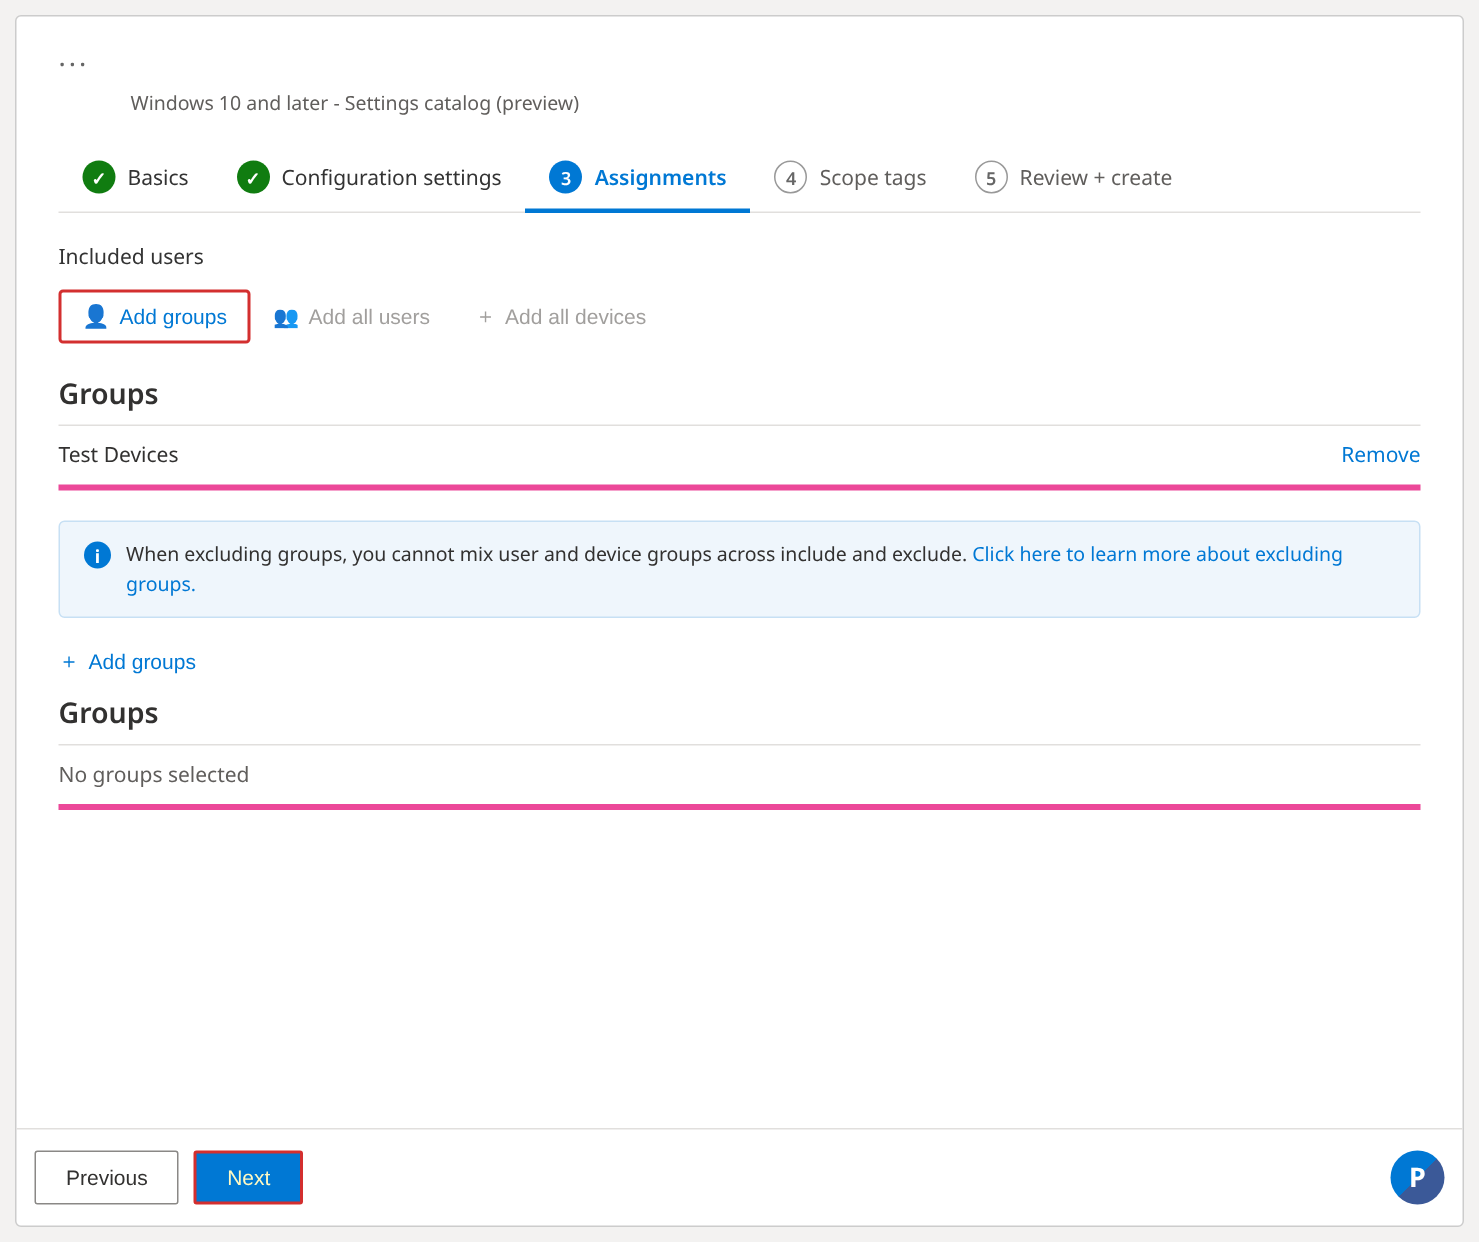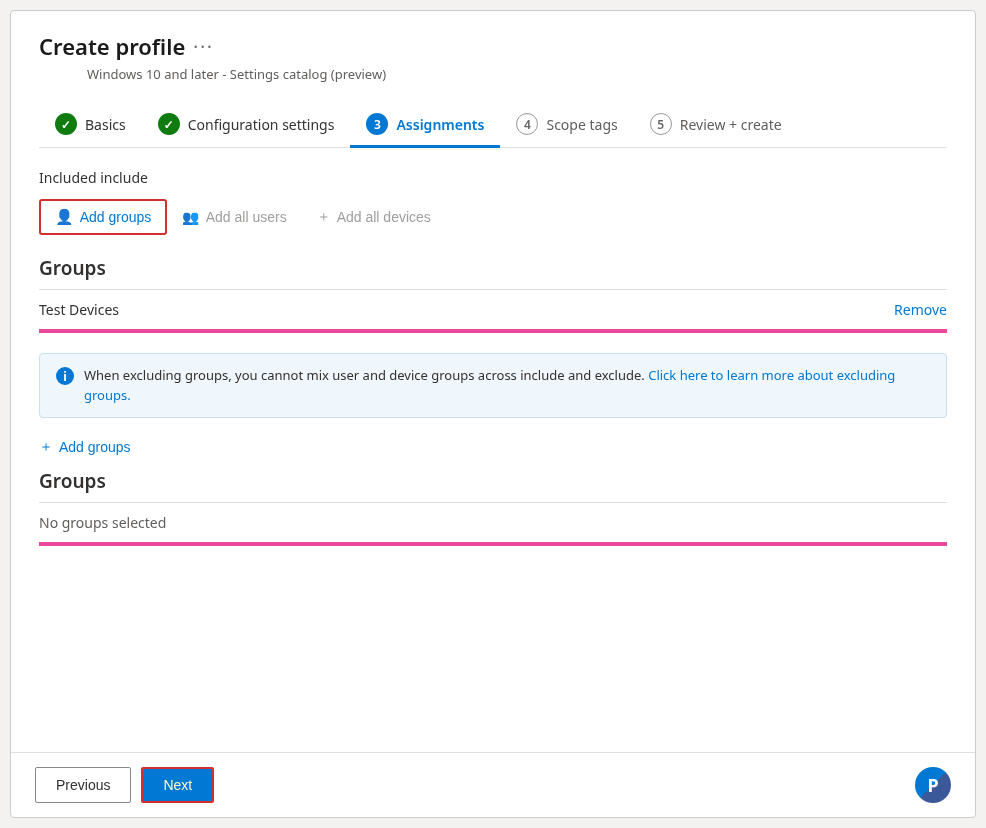--- a/index.html
+++ b/index.html
@@ -211,21 +211,21 @@
       gap: 6px;
       background: transparent;
       border: none;
       color: #0078d4;
       font-size: 14px;
       cursor: pointer;
       padding: 4px 0;
     }
     .footer {
       border-top: 1px solid #e1dfdd;
-      padding: 14px 24px;
+      padding: 14px 12px;
       display: flex;
       align-items: center;
       justify-content: space-between;
     }
     .footer-left {
       display: flex;
       gap: 10px;
     }
     .btn-previous {
       padding: 8px 20px;
@@ -263,21 +263,20 @@
       color: #605e5c;
       padding: 10px 0;
     }
   </style>
 </head>
 <body>
 
 <div class="window">
   <div class="header">
     <div class="title-row">
-      <span class="page-title">Create profile</span>
       <span class="ellipsis">···</span>
     </div>
     <div class="subtitle">Windows 10 and later - Settings catalog (preview)</div>
 
     <div class="tabs">
       <div class="tab completed">
         <div class="tab-icon green">✓</div>
         <span>Basics</span>
       </div>
       <div class="tab completed">
@@ -293,21 +292,21 @@
         <span>Scope tags</span>
       </div>
       <div class="tab">
         <div class="tab-icon gray">5</div>
         <span>Review + create</span>
       </div>
     </div>
   </div>
 
   <div class="content">
-    <div class="section-title">Included include</div>
+    <div class="section-title">Included users</div>
 
     <div class="action-bar">
       <button class="btn-add-groups">
         <span class="icon">👤</span>
         <span>Add groups</span>
       </button>
       <button class="btn-secondary">
         <span>👥</span>
         <span>Add all users</span>
       </button>

